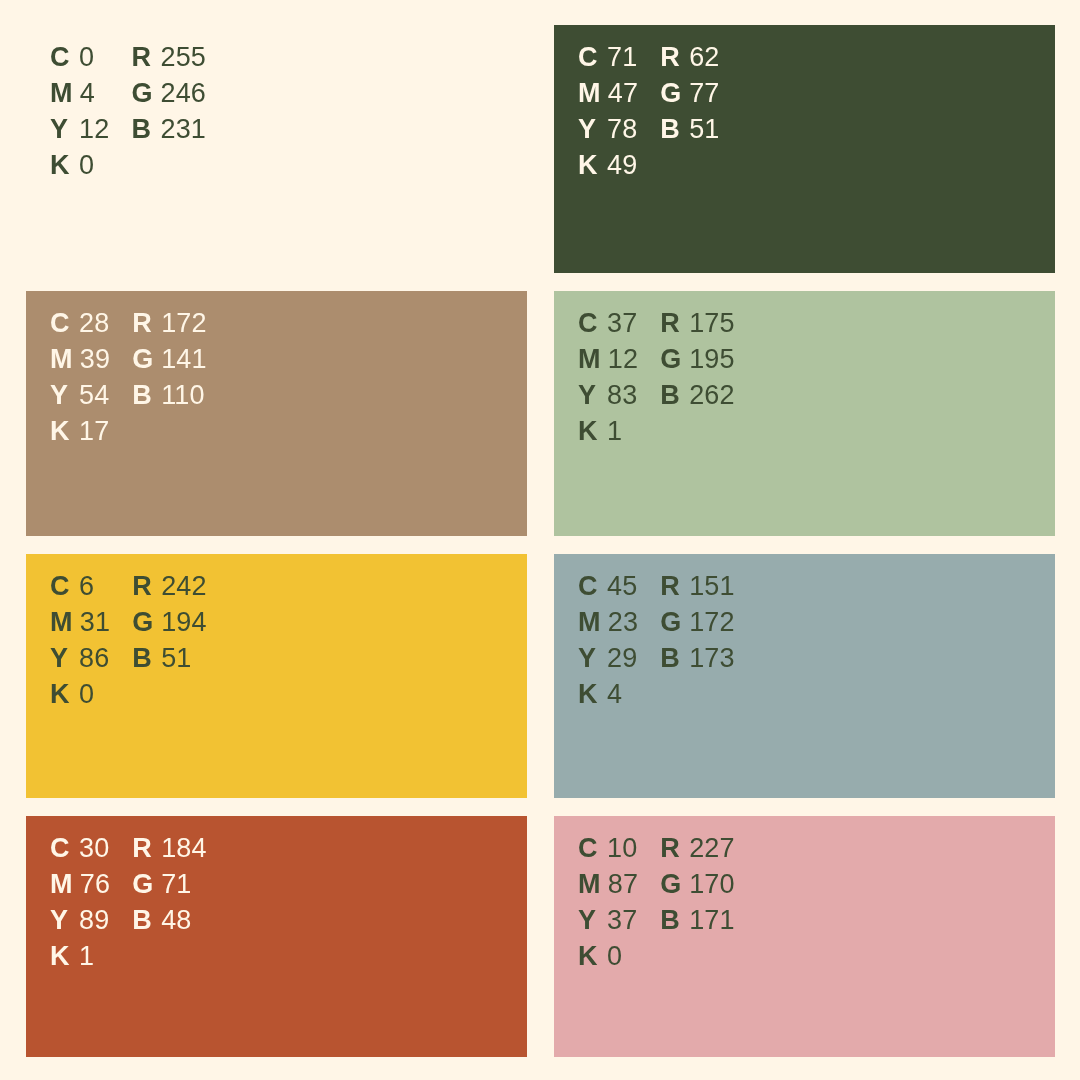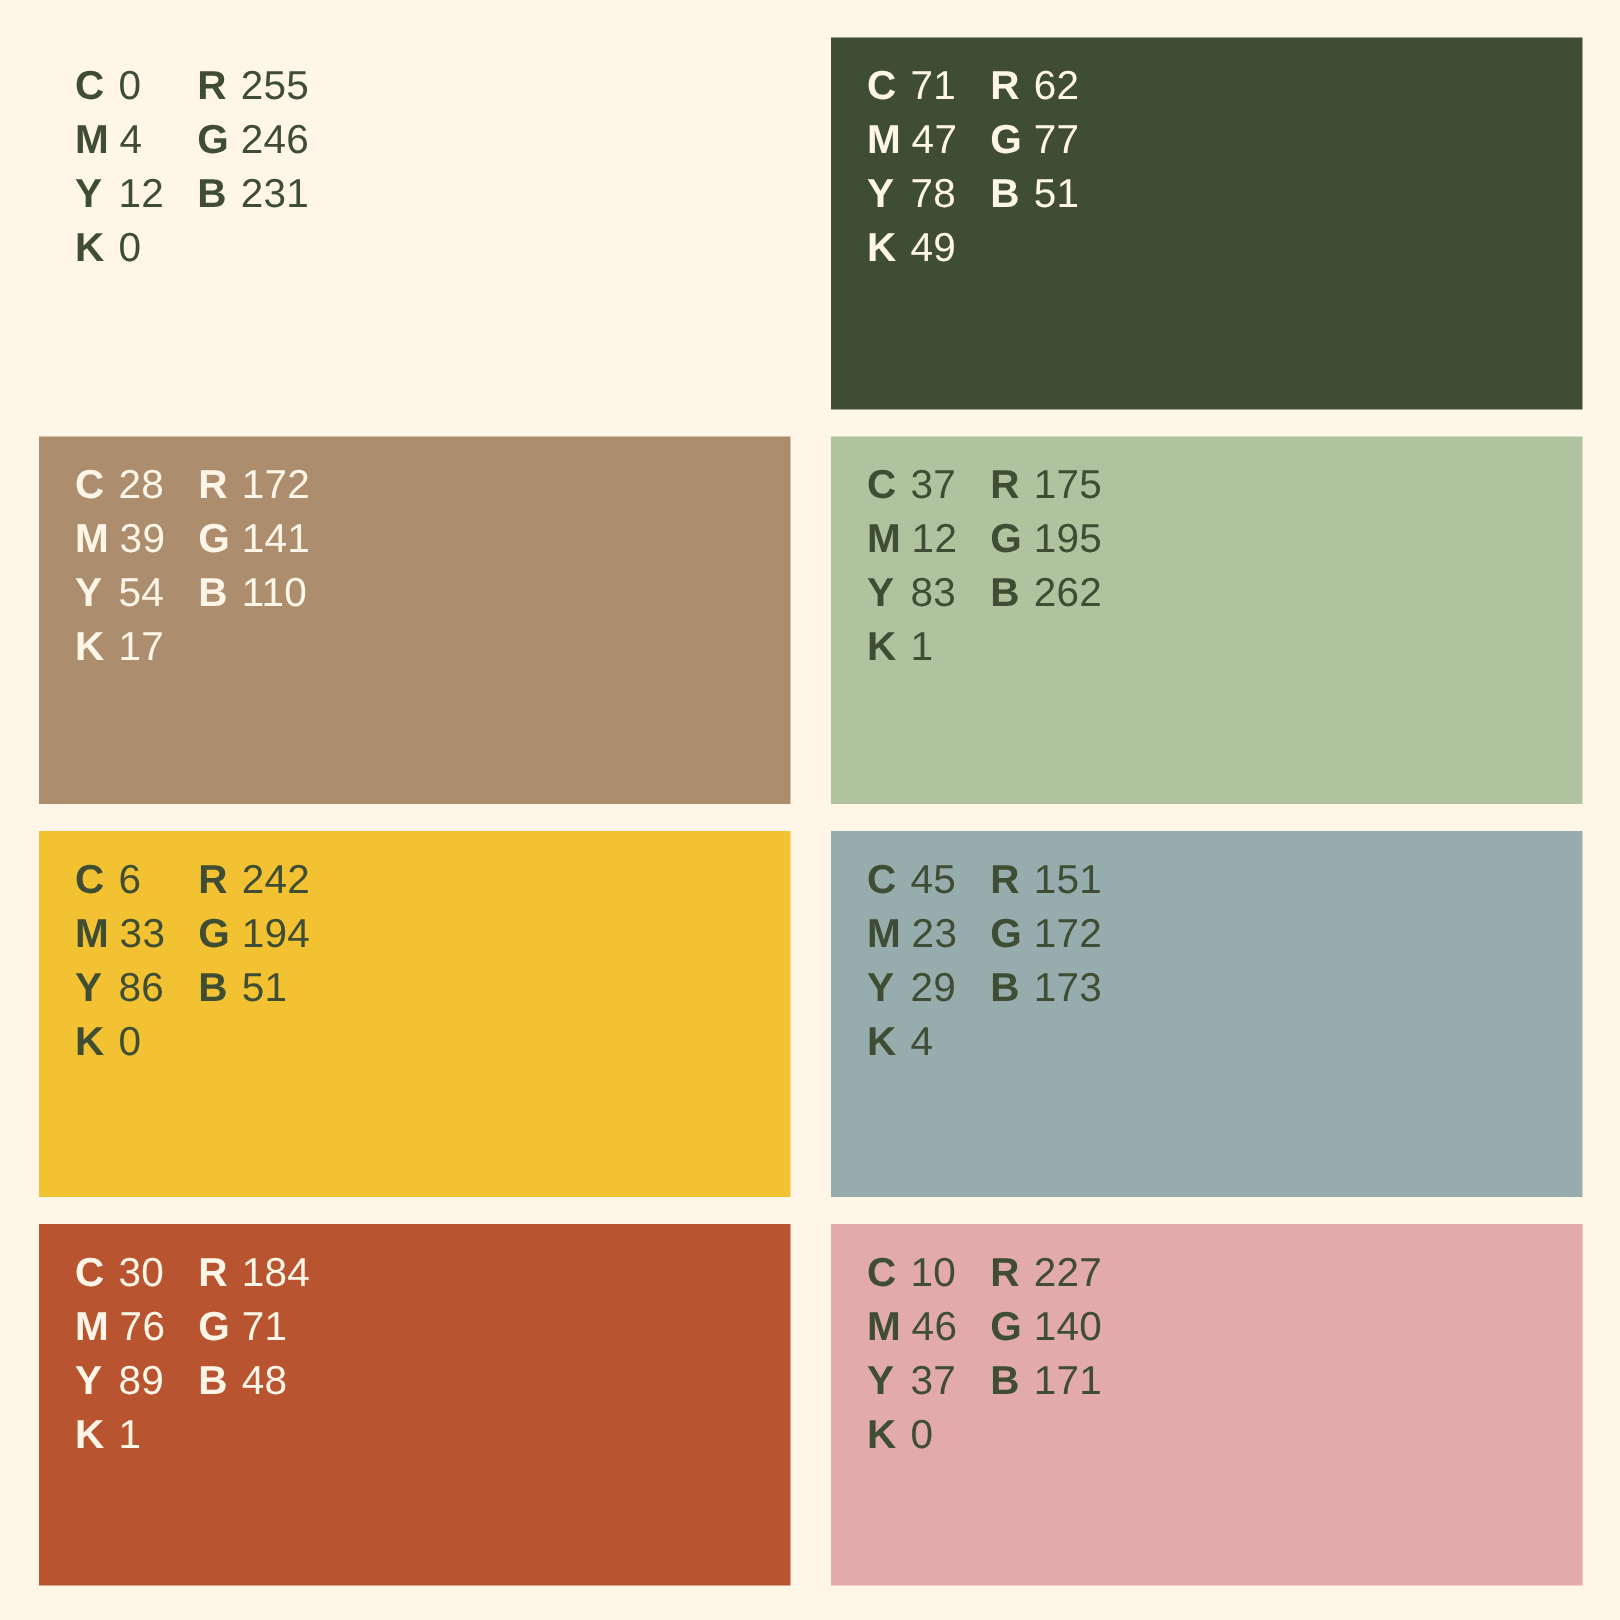--- a/index.html
+++ b/index.html
@@ -232,21 +232,21 @@
       </div>
       <div class="swatch" style="background: rgb(242, 194, 51); color: rgb(62, 77, 51);">
         <div class="swatch-values">
           <div class="value-col">
             <div class="value-row">
               <span class="value-key">C</span>
               <span class="value-num">6</span>
             </div>
             <div class="value-row">
               <span class="value-key">M</span>
-              <span class="value-num">33</span>
+              <span class="value-num">31</span>
             </div>
             <div class="value-row">
               <span class="value-key">Y</span>
               <span class="value-num">86</span>
             </div>
             <div class="value-row">
               <span class="value-key">K</span>
               <span class="value-num">0</span>
             </div>
           </div>
@@ -340,39 +340,39 @@
       </div>
       <div class="swatch" style="background: rgb(227, 170, 171); color: rgb(62, 77, 51);">
         <div class="swatch-values">
           <div class="value-col">
             <div class="value-row">
               <span class="value-key">C</span>
               <span class="value-num">10</span>
             </div>
             <div class="value-row">
               <span class="value-key">M</span>
-              <span class="value-num">46</span>
+              <span class="value-num">87</span>
             </div>
             <div class="value-row">
               <span class="value-key">Y</span>
               <span class="value-num">37</span>
             </div>
             <div class="value-row">
               <span class="value-key">K</span>
               <span class="value-num">0</span>
             </div>
           </div>
           <div class="value-col">
             <div class="value-row">
               <span class="value-key">R</span>
               <span class="value-num">227</span>
             </div>
             <div class="value-row">
               <span class="value-key">G</span>
-              <span class="value-num">140</span>
+              <span class="value-num">170</span>
             </div>
             <div class="value-row">
               <span class="value-key">B</span>
               <span class="value-num">171</span>
             </div>
           </div>
         </div>
       </div>
     </div>
 </div>

